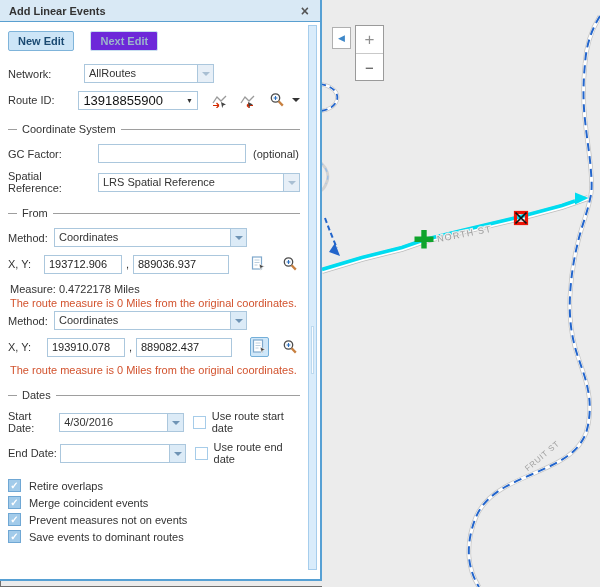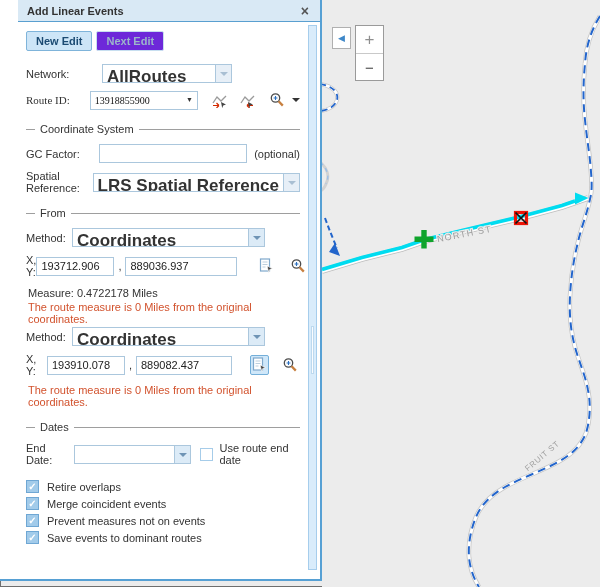--- a/index.html
+++ b/index.html
@@ -2,46 +2,46 @@
 <html><head>
 <meta charset="utf-8">
 <style>
   * { margin:0; padding:0; box-sizing:border-box; }
   html,body { width:600px; height:587px; font-family:"Liberation Sans", sans-serif; }
   #app { position:relative; width:600px; height:587px; background:#ececec; overflow:hidden;
          outline:1px solid #6e6e6e; outline-offset:-1px; }
 
   
   .panel { position:absolute; left:0; top:0; width:322px; height:581px; background:#fff;
-           border-right:2px solid #56a0d4; border-bottom:2px solid #56a0d4;padding-left:18px; }
+           border-right:2px solid #56a0d4; border-bottom:2px solid #56a0d4; }
   .panel-header { height:22px; background:#d9e9f5; border-bottom:1px solid #5a9fd0;
                   display:flex; align-items:center; padding:0 9px; }
   .panel-title { font-size:11px; font-weight:bold; color:#333; flex:1; }
   .close-x { font-size:14px; color:#555; font-weight:bold; line-height:14px; cursor:pointer; padding-right:2px;}
   .content { padding:9px 20px 0 8px; font-size:11px; color:#333; }
 
-  .btn-row { display:flex; gap:4px; margin-bottom:13px; }
+  .btn-row { display:flex; gap:16px; margin-bottom:13px; }
   .btn { font-size:11px; font-weight:bold; padding:3px 9px; border-radius:2px; }
   .btn-primary { background:#cde5f7; border:1px solid #7fb4da; color:#1b4a72; }
   .btn-disabled { background:#6d28d9; border:1px solid #c8dff0; color:#9cb6ca; }
 
   .row { display:flex; align-items:center; margin-bottom:7px; }
   .lbl { color:#333; }
   .w74 { width:76px; } .w46 { width:46px; } .w88 { width:90px; } .w54 { width:56px; }
 
   .select { display:flex; align-items:stretch; border:1px solid #abc7dd; background:#fff; height:19px; }
-  .sel-text { flex:1; padding:2px 4px 0 4px; font-size:17px; color:#333; white-space:nowrap; overflow:hidden;font-weight:bold; }
+  .sel-text { flex:1; padding:2px 4px 0 4px; font-size:11px; color:#333; white-space:nowrap; overflow:hidden; }
   .dd-btn { width:16px; background:#dcebf7; border-left:1px solid #abc7dd; position:relative; }
   .dd-btn::after { content:""; position:absolute; left:4px; top:7px; border:4px solid transparent;
                    border-top-color:#6f94b5; }
   .dd-btn.gray::after { border-top-color:#a9bfd3; }
   .dd-btn.gray { background:#e7eff7; }
 
   .combo { display:flex; align-items:center; border:1px solid #abc7dd; background:#fff; height:19px; }
-  .combo-text { flex:1; padding:0 4px; font-size:10px; color:#111; }
+  .combo-text { flex:1; padding:0 4px; font-size:13px; color:#111; }
   .combo-arrow { font-size:7px; color:#333; padding-right:4px; }
 
   .tin { border:1px solid #abc7dd; height:19px; font-size:11px; padding:0 4px;
          font-family:"Liberation Sans", sans-serif; color:#222; }
 
   .legend { display:flex; align-items:center; margin:13px 0 9px 0; color:#333; font-size:11px; }
   .legend::before { content:""; width:9px; border-top:1px solid #9e9e9e; margin-right:5px; }
   .legend::after  { content:""; flex:1;  border-top:1px solid #9e9e9e; margin-left:5px; }
 
   .measure { margin:9px 0 2px 2px; color:#333; }
@@ -95,21 +95,21 @@
       </div>
 
       <div class="row">
         <span class="lbl w74">Network:</span>
         <div class="select" style="width:130px;">
           <span class="sel-text">AllRoutes</span>
           <span class="dd-btn gray"></span>
         </div>
       </div>
 
-      <div class="row" style="font-family:Liberation Serif, serif;">
+      <div class="row" style="">
         <span class="lbl w74">Route ID:</span>
         <div class="combo" style="width:129px;">
           <span class="combo-text">13918855900</span>
           <span class="combo-arrow">▼</span>
         </div>
         <span class="tool" style="margin-left:12px;">
           <svg width="15" height="15" viewBox="0 0 15 15">
             <polyline points="1,10 5,4 9,8 14,3" stroke="#9a9a9a" stroke-width="1.3" fill="none"></polyline>
             <path d="M1,12.5 h6 M7,12.5 l-2.5,-2.5 M7,12.5 l-2.5,2.5" stroke="#d42a00" stroke-width="1.2" fill="none"></path>
             <polygon points="9,9 14,11.5 11.2,12.4 10.2,15" fill="#444"></polygon>
@@ -159,21 +159,21 @@
         <div class="select" style="width:193px;">
           <span class="sel-text">Coordinates</span>
           <span class="dd-btn"></span>
         </div>
       </div>
 
       <div class="row">
         <span class="lbl w46">X, Y:</span>
         <input class="tin" style="width: 78px;" value="193712.906">
         <span class="lbl" style="margin:0 4px;">,</span>
-        <input class="tin" style="width: 112px;" value="889036.937">
+        <input class="tin" style="width: 96px;" value="889036.937">
         <span class="tool" style="margin-left:20px;">
           <svg width="15" height="16" viewBox="0 0 15 16">
             <rect x="1.5" y="1" width="9" height="12" fill="#fff" stroke="#7fa8cc" stroke-width="1.2"></rect>
             <path d="M3.5,4 h5 M3.5,6.5 h5 M3.5,9 h3" stroke="#bccfde" stroke-width="1"></path>
             <polygon points="8,8 13.5,10.5 10.8,11.4 9.8,14.4" fill="#3d3d3d" stroke="#fff" stroke-width="0.7"></polygon>
           </svg>
         </span>
         <span class="tool" style="margin-left:12px;">
           <svg width="16" height="16" viewBox="0 0 16 16">
             <circle cx="6.5" cy="6" r="4.2" stroke="#4d4d4d" stroke-width="1.3" fill="#fdfdfd"></circle>
@@ -215,20 +215,29 @@
           </svg>
         </span>
       </div>
 
       <div class="warning">The route measure is 0 Miles from the original coordinates.</div>
 
       <div class="legend">
           <span>Dates</span>
         </div>
 
+      <div class="row">
+        <span class="lbl w54">Start Date:</span>
+        <div class="select" style="width:136px;">
+          <span class="sel-text">4/30/2016</span>
+          <span class="dd-btn"></span>
+        </div>
+        <span class="cb" style="margin-left:9px;"></span>
+        <span class="lbl" style="margin-left:6px;">Use route start date</span>
+      </div>
 
       <div class="row">
         <span class="lbl w54">End Date:</span>
         <div class="select" style="width:136px;">
           <span class="sel-text"></span>
           <span class="dd-btn"></span>
         </div>
         <span class="cb" style="margin-left:9px;"></span>
         <span class="lbl" style="margin-left:6px;">Use route end date</span>
       </div>

